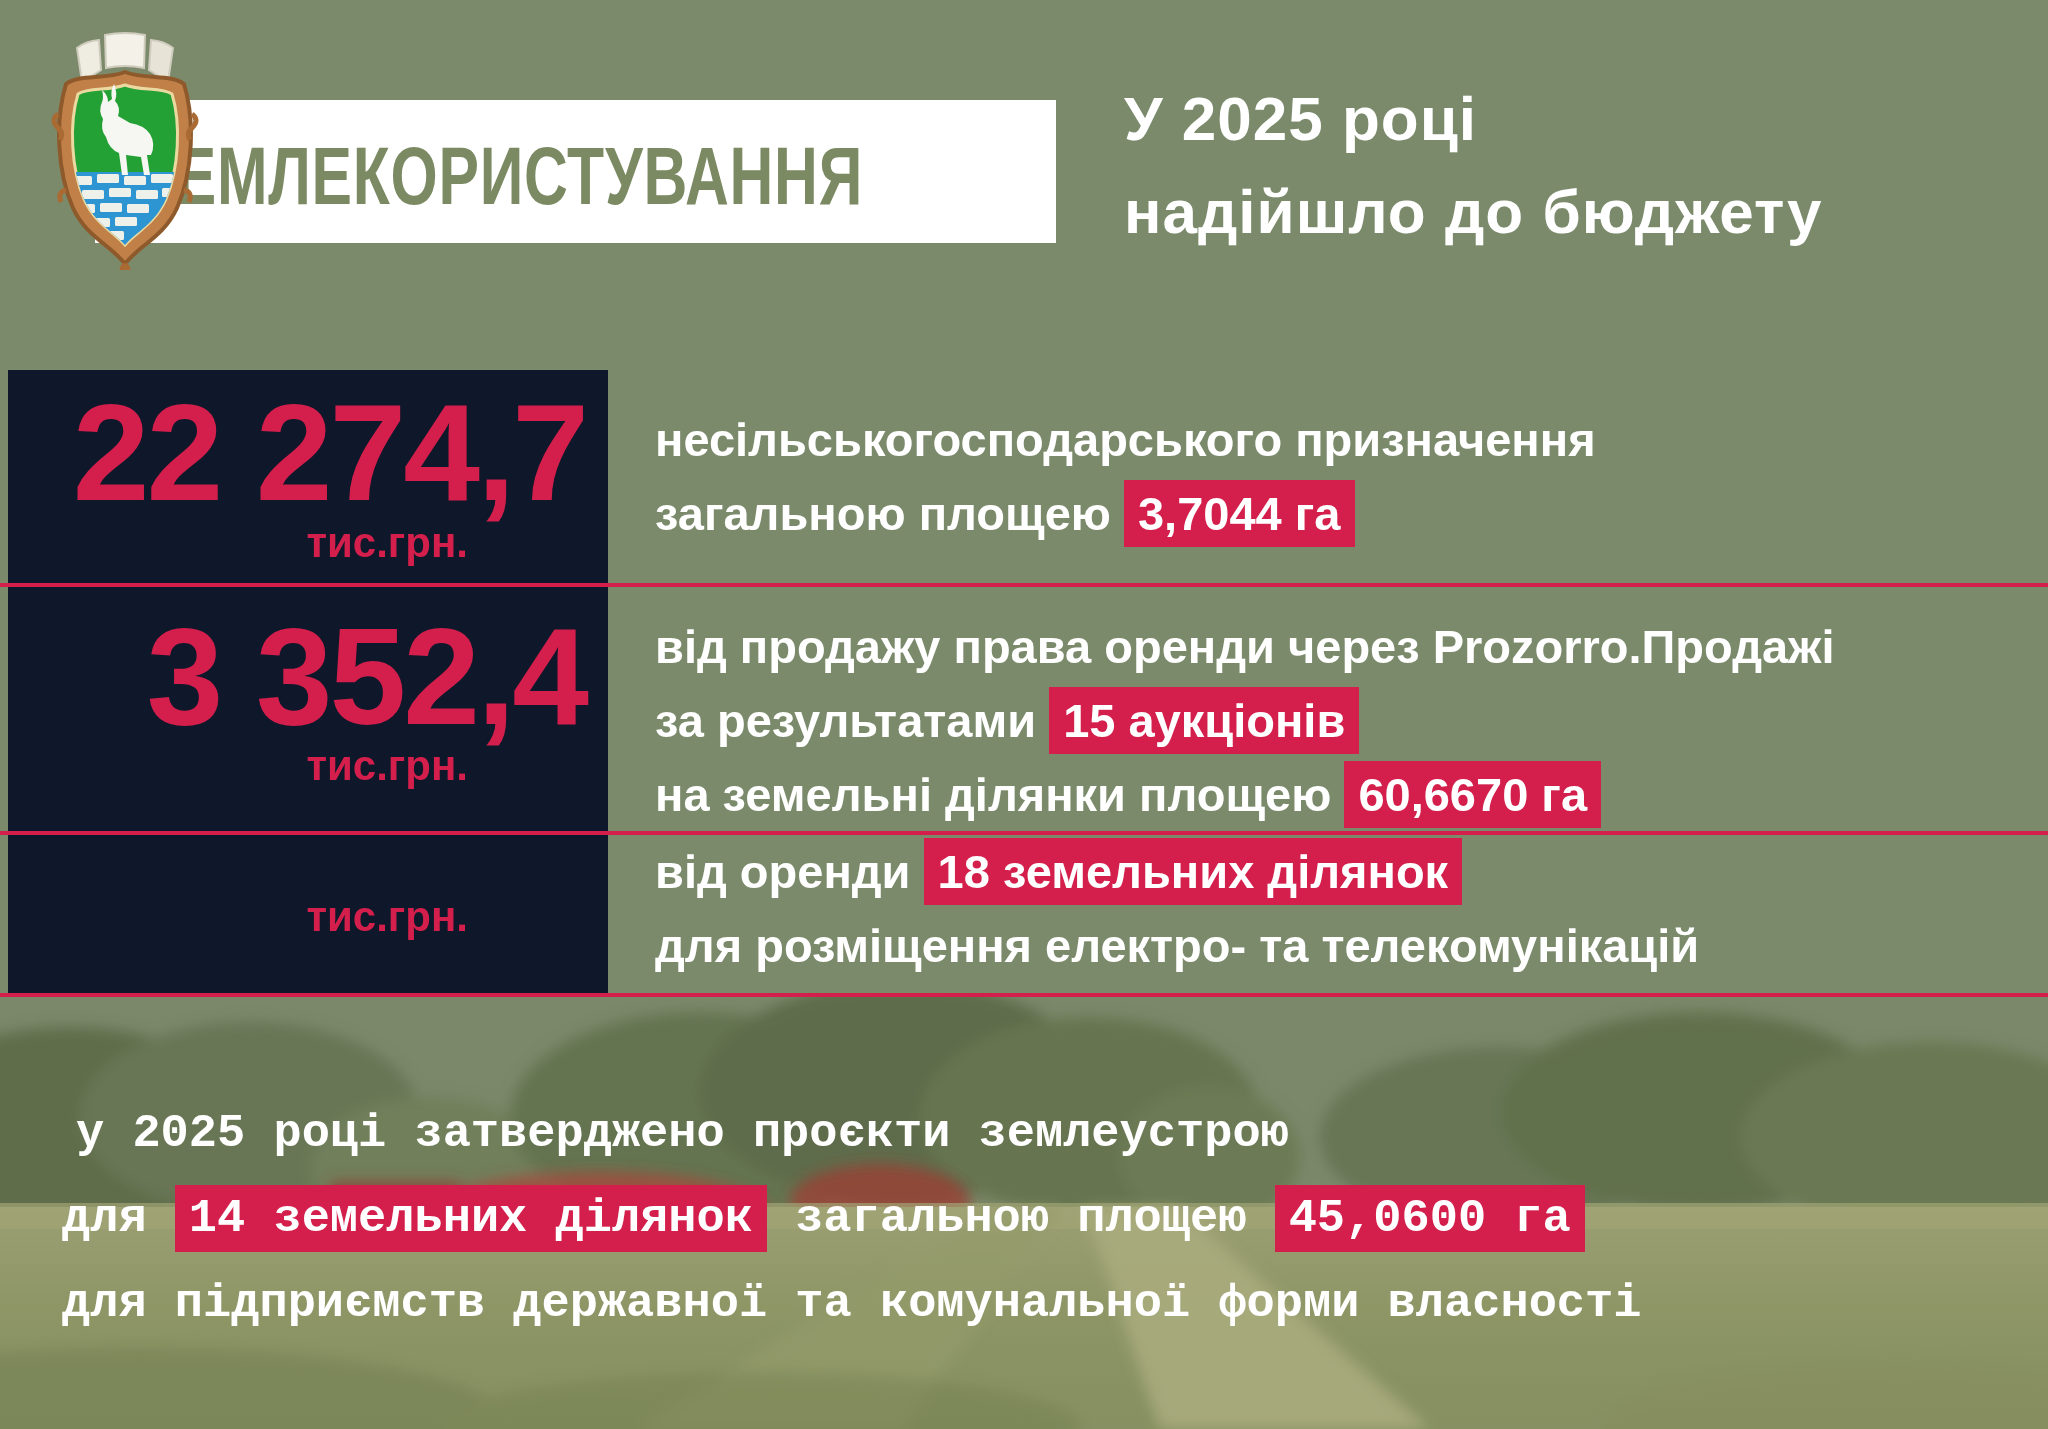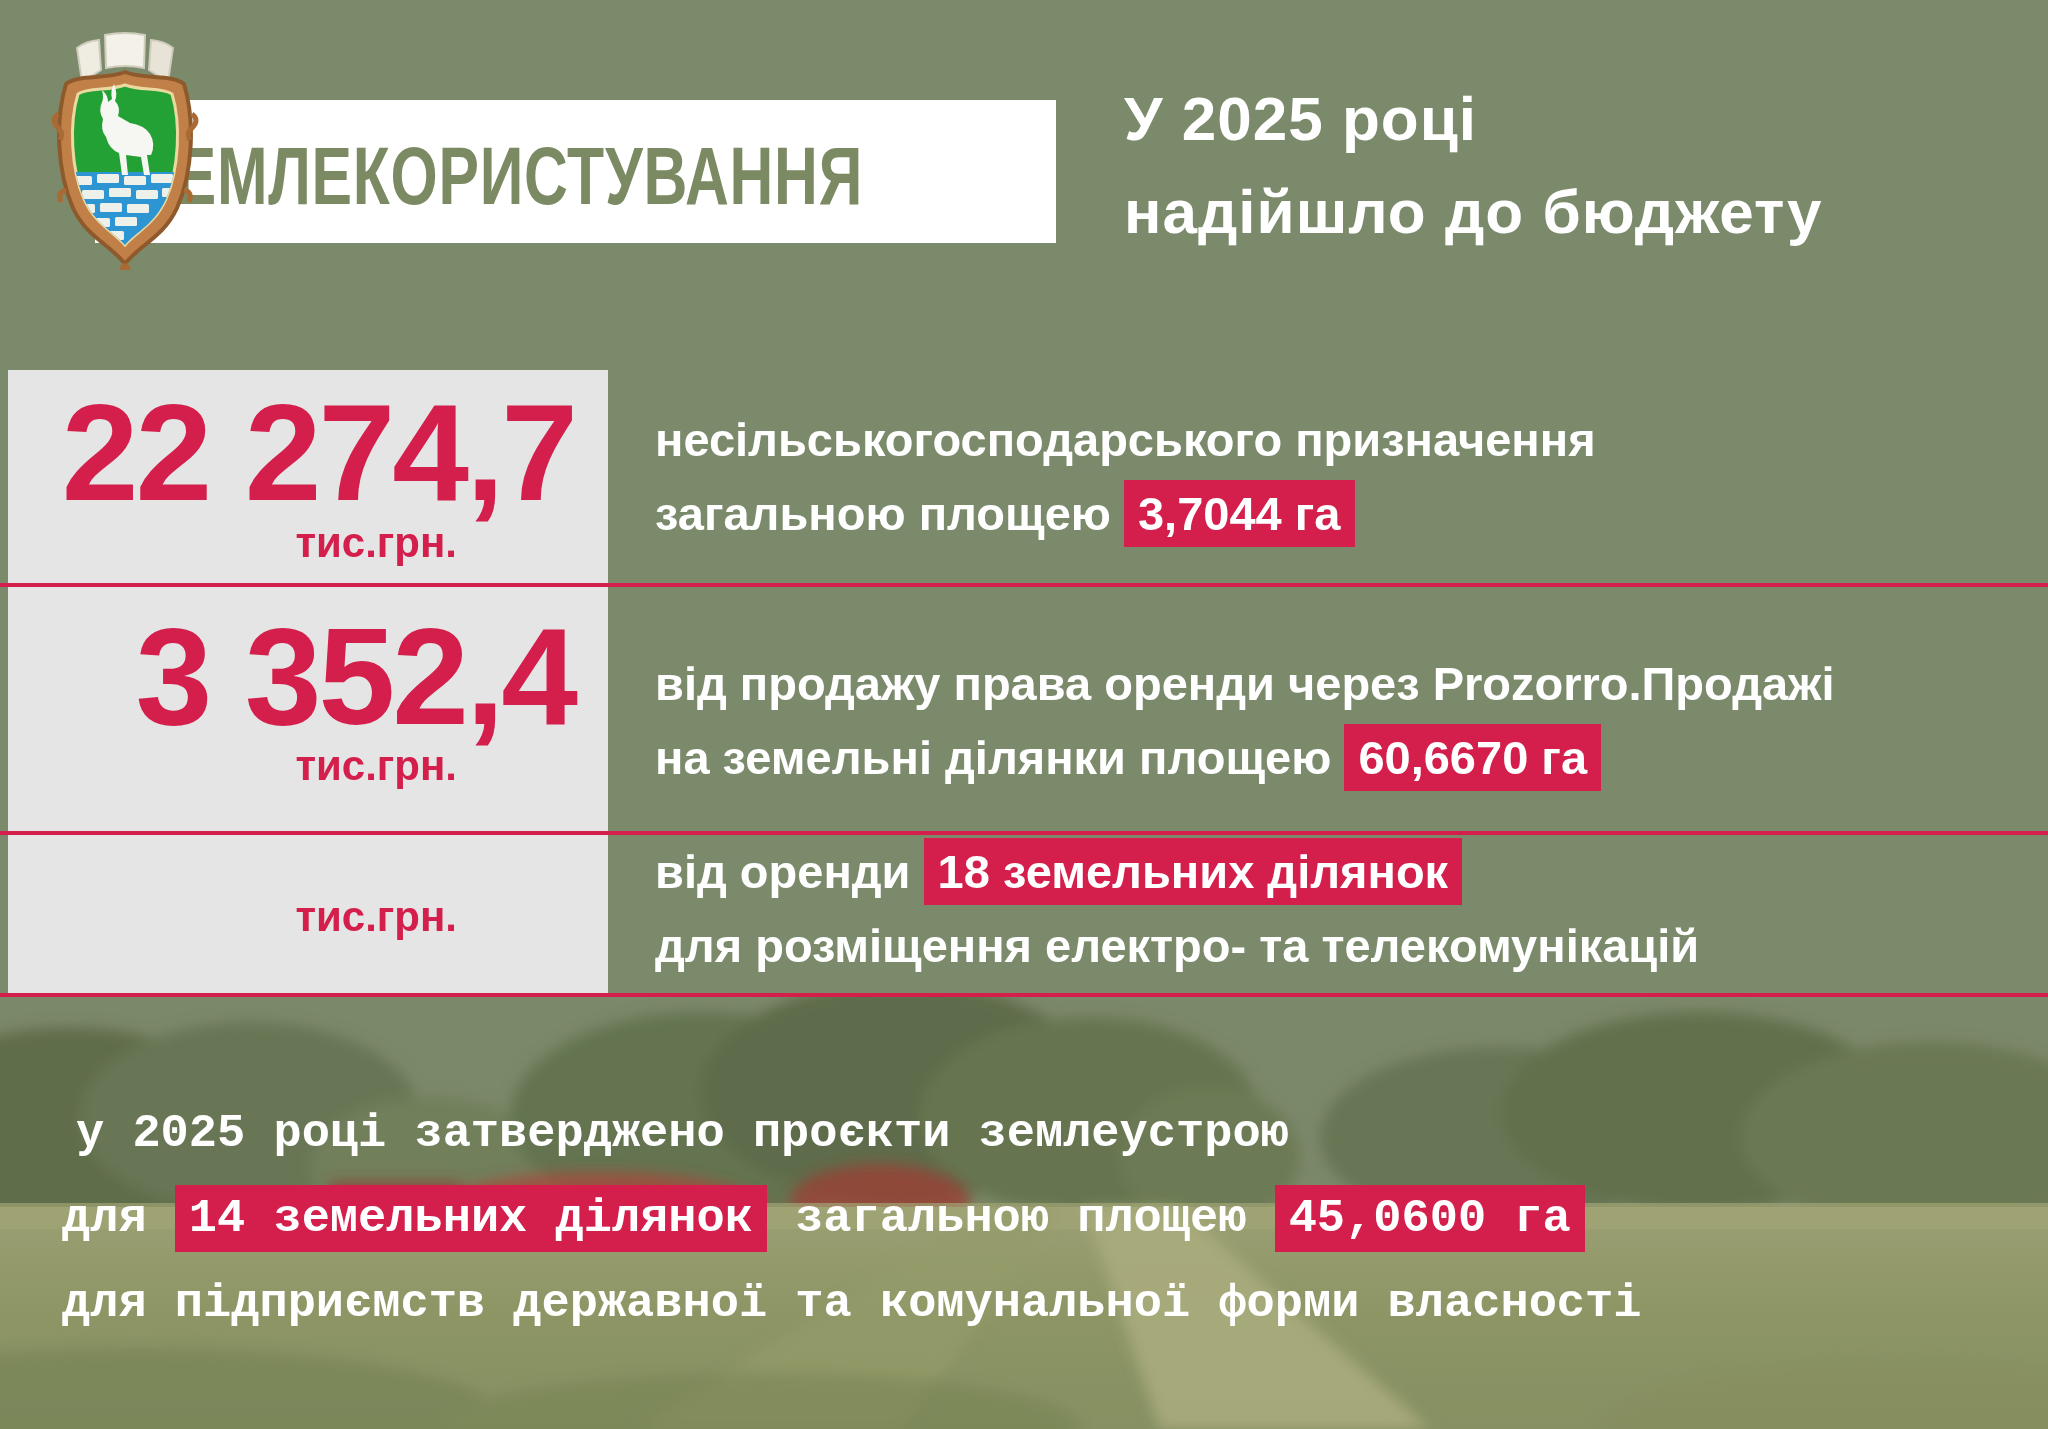--- a/index.html
+++ b/index.html
@@ -17,23 +17,23 @@
   }
   .intro{
     position:absolute;left:1124px;top:72px;color:#ffffff;font-size:62px;
     line-height:93px;letter-spacing:1px;white-space:nowrap;
   }
   .emblem{position:absolute;left:40px;top:22px;width:170px;height:252px;z-index:5;}
   
   .hline{position:absolute;left:0;width:2048px;height:4px;background:var(--accent,#d41f4c);z-index:4;}
   .hl-1{top:583px}.hl-2{top:831px}.hl-3{top:993px}
   .panel{
-    position:absolute;left:8px;width:600px;background:#e5e5e5;z-index:2;
+    position:absolute;left:8px;width:600px;background:#0f172a;z-index:2;
     display:flex;flex-direction:column;align-items:flex-end;justify-content:center;
-    padding-right:33px;box-sizing:border-box;
+    padding-right:22px;box-sizing:border-box;
   }
   .p0{top:370px;height:213px;}
   .p1{top:587px;height:244px;padding-bottom:18px;}
   .p2{top:835px;height:158px;}
   .amount{color:var(--accent,#d41f4c);font-size:138px;line-height:.92;letter-spacing:-3px;white-space:nowrap;}
   .unit{color:var(--accent,#d41f4c);font-size:42px;line-height:1;margin-top:6px;margin-right:118px;}
   .rowtext{
     position:absolute;left:655px;width:1390px;display:flex;flex-direction:column;justify-content:center;z-index:3;
   }
   .t0{top:370px;height:213px;}
@@ -117,20 +117,21 @@
       <div class="rowtext t0">
         <div class="line"><span>несільськогосподарського призначення</span></div>
         <div class="line"><span>загальною площею</span> <span class="hl">3,7044 га</span></div>
       </div>
       <div class="panel p1">
         <div class="amount">3 352,4</div>
         <div class="unit">тис.грн.</div>
       </div>
       <div class="rowtext t1">
         <div class="line"><span>від продажу права оренди через Prozorro.Продажі</span></div>
+        <div class="line"><span>за результатами</span> <span class="hl">15 аукціонів</span></div>
         <div class="line"><span>на земельні ділянки площею</span> <span class="hl">60,6670 га</span></div>
       </div>
       <div class="panel p2">
         <div class="unit">тис.грн.</div>
       </div>
       <div class="rowtext t2">
         <div class="line"><span>від оренди</span> <span class="hl">18 земельних ділянок</span></div>
         <div class="line"><span>для розміщення електро- та телекомунікацій</span></div>
       </div>
     </div>

